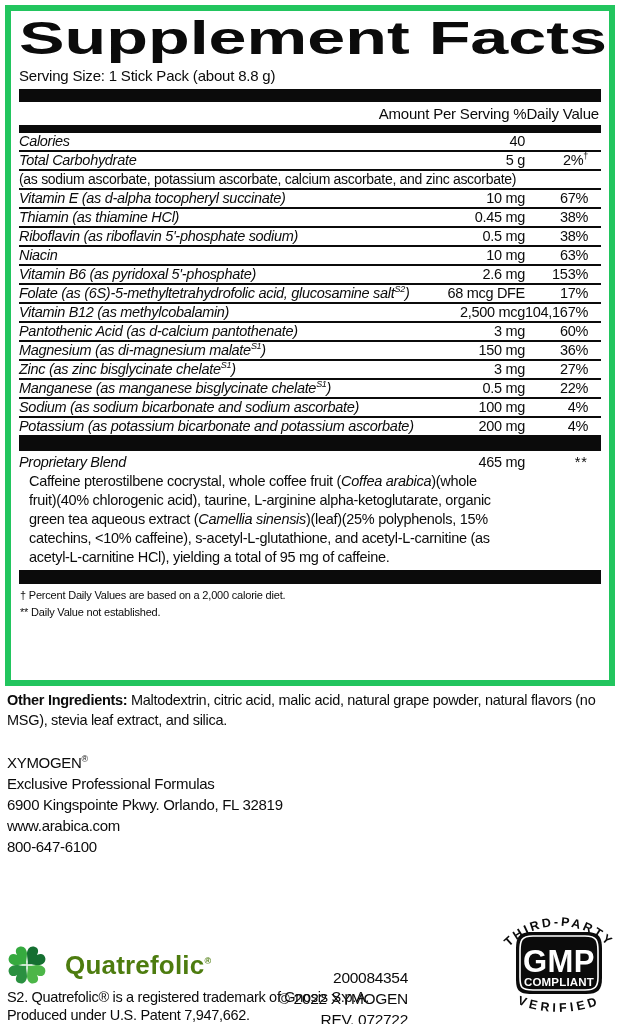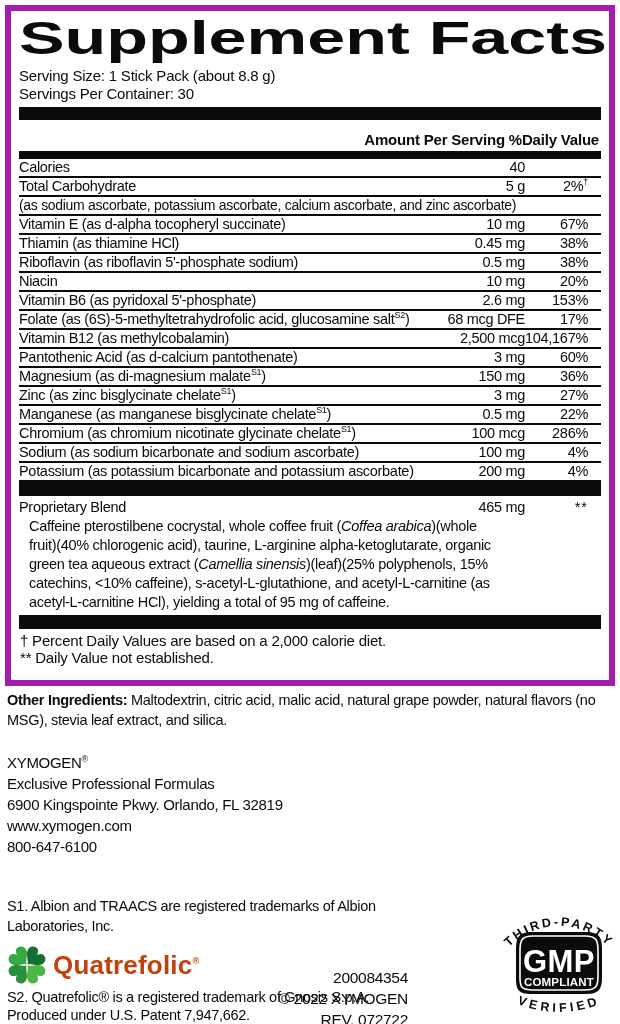--- a/index.html
+++ b/index.html
@@ -1,44 +1,44 @@
 <!DOCTYPE html>
 <html><head>
 <meta charset="utf-8">
 <style>
   html,body{margin:0;padding:0;background:#fff;width:620px;height:1024px;overflow:hidden;}
   body{font-family:"Liberation Sans", sans-serif;color:#0b0b0b;-webkit-font-smoothing:antialiased;}
   #page{position:relative;width:620px;height:1024px;background:#fff;}
 
   
-  .facts-box{position:absolute;left:5px;top:5px;width:610px;height:681px;border:6px solid #a21caf;
+  .facts-box{position:absolute;left:5px;top:5px;width:610px;height:681px;border:6px solid #22c55e;
              box-sizing:border-box;padding:2px 8px 0 8px;background:#fff;}
   .title-svg text{font-family:"Liberation Sans",sans-serif;font-weight:bold;fill:#0b0b0b;}
   .serv-line{font-size:15px;line-height:18px;letter-spacing:-0.2px;}
   .bar{background:#0b0b0b;}
   .bar-thick{height:13px;margin-top:4px;}
-  .col-header{font-weight:bold;font-size:15px;text-align:right;padding:11px 2px 3px 0;letter-spacing:-0.2px;}
+  .col-header{font-weight:normal;font-size:15px;text-align:right;padding:3px 2px 3px 0;letter-spacing:-0.2px;}
   .bar-med{height:8px;}
   .bar-sect{height:14px;}
 
   .rows{}
   .row{border-bottom:2.5px solid #0b0b0b;}
   .r-line{position:relative;line-height:17px;min-height:17px;font-size:14.5px;letter-spacing:-0.3px;}
-  .r-name{white-space:nowrap;}
+  .r-name{white-space:nowrap;font-style:italic;}
   .r-amt{position:absolute;right:76px;top:0;width:130px;text-align:right;}
   .r-dv{position:absolute;right:13px;top:0;width:110px;text-align:right;}
   sup{font-size:9px;vertical-align:super;line-height:0;}
   .r-sub{line-height:17px;font-size:14px;letter-spacing:-0.3px;}
 
   .blend-head{position:relative;line-height:19px;font-size:14.5px;letter-spacing:-0.3px;margin-top:2px;}
   .blend-desc{margin-left:10px;width:474px;font-size:14.5px;line-height:19px;letter-spacing:-0.3px;margin-bottom:3px;}
   .blend-desc .it{font-style:italic;}
   .stars{letter-spacing:1px;}
 
-  .footnotes{padding:3px 0 0 1px;font-size:15px;line-height:17px;letter-spacing:-0.2px;}
+  .footnotes{padding:3px 0 0 1px;font-size:11px;line-height:17px;letter-spacing:-0.2px;}
 
   
   .other-ing{position:absolute;left:7px;top:690px;width:606px;font-size:14.5px;line-height:20px;letter-spacing:-0.3px;}
   .other-ing b{letter-spacing:-0.3px;}
   .company{position:absolute;left:7px;top:752px;font-size:15px;line-height:21px;letter-spacing:-0.3px;}
   .s1-note{position:absolute;left:7px;top:896px;width:412px;font-size:14.5px;line-height:20px;letter-spacing:-0.3px;}
   .s2-note{position:absolute;left:7px;top:988px;width:378px;font-size:14.5px;line-height:18px;letter-spacing:-0.3px;}
 
   .quatre{position:absolute;left:6px;top:944px;display:flex;align-items:center;gap:5px;}
   .quatre-word{font-size:26px;font-weight:700;letter-spacing:0.2px;}
@@ -55,21 +55,20 @@
 </head>
 <body>
 
 <div id="page">
 
   <div class="facts-box">
     <svg class="title-svg" width="592" height="50" viewBox="0 0 592 50">
       <text x="0" y="41" font-size="46" textLength="588" lengthAdjust="spacingAndGlyphs">Supplement Facts</text>
     </svg>
     <div class="serv-line">Serving Size: 1 Stick Pack (about 8.8 g)</div>
-    <div class="serv-line">Servings Per Container: 30</div>
 
     <div class="bar bar-thick"></div>
     <div class="col-header">Amount Per Serving %Daily Value</div>
     <div class="bar bar-med"></div>
 
     <div class="rows">
         <div class="row">
     <div class="r-line">
       <span class="r-name"><span class="r-pre">Calories</span><sup class="r-sup"></sup><span class="r-post"></span></span>
       <span class="r-amt">40</span>
@@ -109,21 +108,21 @@
       <span class="r-name"><span class="r-pre">Riboflavin (as riboflavin 5'-phosphate sodium)</span><sup class="r-sup"></sup><span class="r-post"></span></span>
       <span class="r-amt">0.5 mg</span>
       <span class="r-dv"><span class="r-dv-txt">38%</span><sup class="r-dv-sup"></sup></span>
     </div>
 
   </div>
         <div class="row">
     <div class="r-line">
       <span class="r-name"><span class="r-pre">Niacin</span><sup class="r-sup"></sup><span class="r-post"></span></span>
       <span class="r-amt">10 mg</span>
-      <span class="r-dv"><span class="r-dv-txt">20%</span><sup class="r-dv-sup"></sup></span>
+      <span class="r-dv"><span class="r-dv-txt">63%</span><sup class="r-dv-sup"></sup></span>
     </div>
 
   </div>
         <div class="row">
     <div class="r-line">
       <span class="r-name"><span class="r-pre">Vitamin B6 (as pyridoxal 5'-phosphate)</span><sup class="r-sup"></sup><span class="r-post"></span></span>
       <span class="r-amt">2.6 mg</span>
       <span class="r-dv"><span class="r-dv-txt">153%</span><sup class="r-dv-sup"></sup></span>
     </div>
 
@@ -166,28 +165,20 @@
       <span class="r-amt">3 mg</span>
       <span class="r-dv"><span class="r-dv-txt">27%</span><sup class="r-dv-sup"></sup></span>
     </div>
 
   </div>
         <div class="row">
     <div class="r-line">
       <span class="r-name"><span class="r-pre">Manganese (as manganese bisglycinate chelate</span><sup class="r-sup">S1</sup><span class="r-post">)</span></span>
       <span class="r-amt">0.5 mg</span>
       <span class="r-dv"><span class="r-dv-txt">22%</span><sup class="r-dv-sup"></sup></span>
-    </div>
-
-  </div>
-        <div class="row">
-    <div class="r-line">
-      <span class="r-name"><span class="r-pre">Chromium (as chromium nicotinate glycinate chelate</span><sup class="r-sup">S1</sup><span class="r-post">)</span></span>
-      <span class="r-amt">100 mcg</span>
-      <span class="r-dv"><span class="r-dv-txt">286%</span><sup class="r-dv-sup"></sup></span>
     </div>
 
   </div>
         <div class="row">
     <div class="r-line">
       <span class="r-name"><span class="r-pre">Sodium (as sodium bicarbonate and sodium ascorbate)</span><sup class="r-sup"></sup><span class="r-post"></span></span>
       <span class="r-amt">100 mg</span>
       <span class="r-dv"><span class="r-dv-txt">4%</span><sup class="r-dv-sup"></sup></span>
     </div>
 
@@ -218,37 +209,36 @@
       <div>** Daily Value not established.</div>
     </div>
   </div>
 
   <div class="other-ing"><b>Other Ingredients:</b><span> Maltodextrin, citric acid, malic acid, natural grape powder, natural flavors (no MSG), stevia leaf extract, and silica.</span></div>
 
   <div class="company">
     <div><span>XYMOGEN</span><sup>®</sup></div>
     <div>Exclusive Professional Formulas</div>
     <div>6900 Kingspointe Pkwy. Orlando, FL 32819</div>
-    <div>www.xymogen.com</div>
+    <div>www.arabica.com</div>
     <div>800-647-6100</div>
   </div>
 
-  <div class="s1-note">S1. Albion and TRAACS are registered trademarks of Albion Laboratories, Inc.</div>
   <div class="s2-note">S2. Quatrefolic® is a registered trademark of Gnosis S.p.A. Produced under U.S. Patent 7,947,662.</div>
 
   <div class="quatre">
     <svg width="42" height="42" viewBox="-24 -24 48 48">
       <g transform="rotate(45)">
         <path d="M0,-1 C-2,-4 -6,-6 -9,-9 C-13,-13 -13,-19 -8,-21 C-4,-23 -1,-20 0,-16 C1,-20 4,-23 8,-21 C13,-19 13,-13 9,-9 C6,-6 2,-4 0,-1 Z" fill="#156f31"></path>
         <path transform="rotate(90)" d="M0,-1 C-2,-4 -6,-6 -9,-9 C-13,-13 -13,-19 -8,-21 C-4,-23 -1,-20 0,-16 C1,-20 4,-23 8,-21 C13,-19 13,-13 9,-9 C6,-6 2,-4 0,-1 Z" fill="#4cb648"></path>
         <path transform="rotate(180)" d="M0,-1 C-2,-4 -6,-6 -9,-9 C-13,-13 -13,-19 -8,-21 C-4,-23 -1,-20 0,-16 C1,-20 4,-23 8,-21 C13,-19 13,-13 9,-9 C6,-6 2,-4 0,-1 Z" fill="#2a9040"></path>
         <path transform="rotate(270)" d="M0,-1 C-2,-4 -6,-6 -9,-9 C-13,-13 -13,-19 -8,-21 C-4,-23 -1,-20 0,-16 C1,-20 4,-23 8,-21 C13,-19 13,-13 9,-9 C6,-6 2,-4 0,-1 Z" fill="#36aa3f"></path>
       </g>
     </svg>
-    <span class="quatre-word" style="color: #c2410c;"><span>Quatrefolic</span><sup>®</sup></span>
+    <span class="quatre-word" style="color: #4d7c0f; margin-left: 12px;"><span>Quatrefolic</span><sup>®</sup></span>
   </div>
 
   <div class="print-info">
     <div>200084354</div>
     <div>© 2022 XYMOGEN</div>
     <div>REV. 072722</div>
   </div>
 
   <div class="gmp">
     <svg width="114" height="107" viewBox="0 0 114 107">

